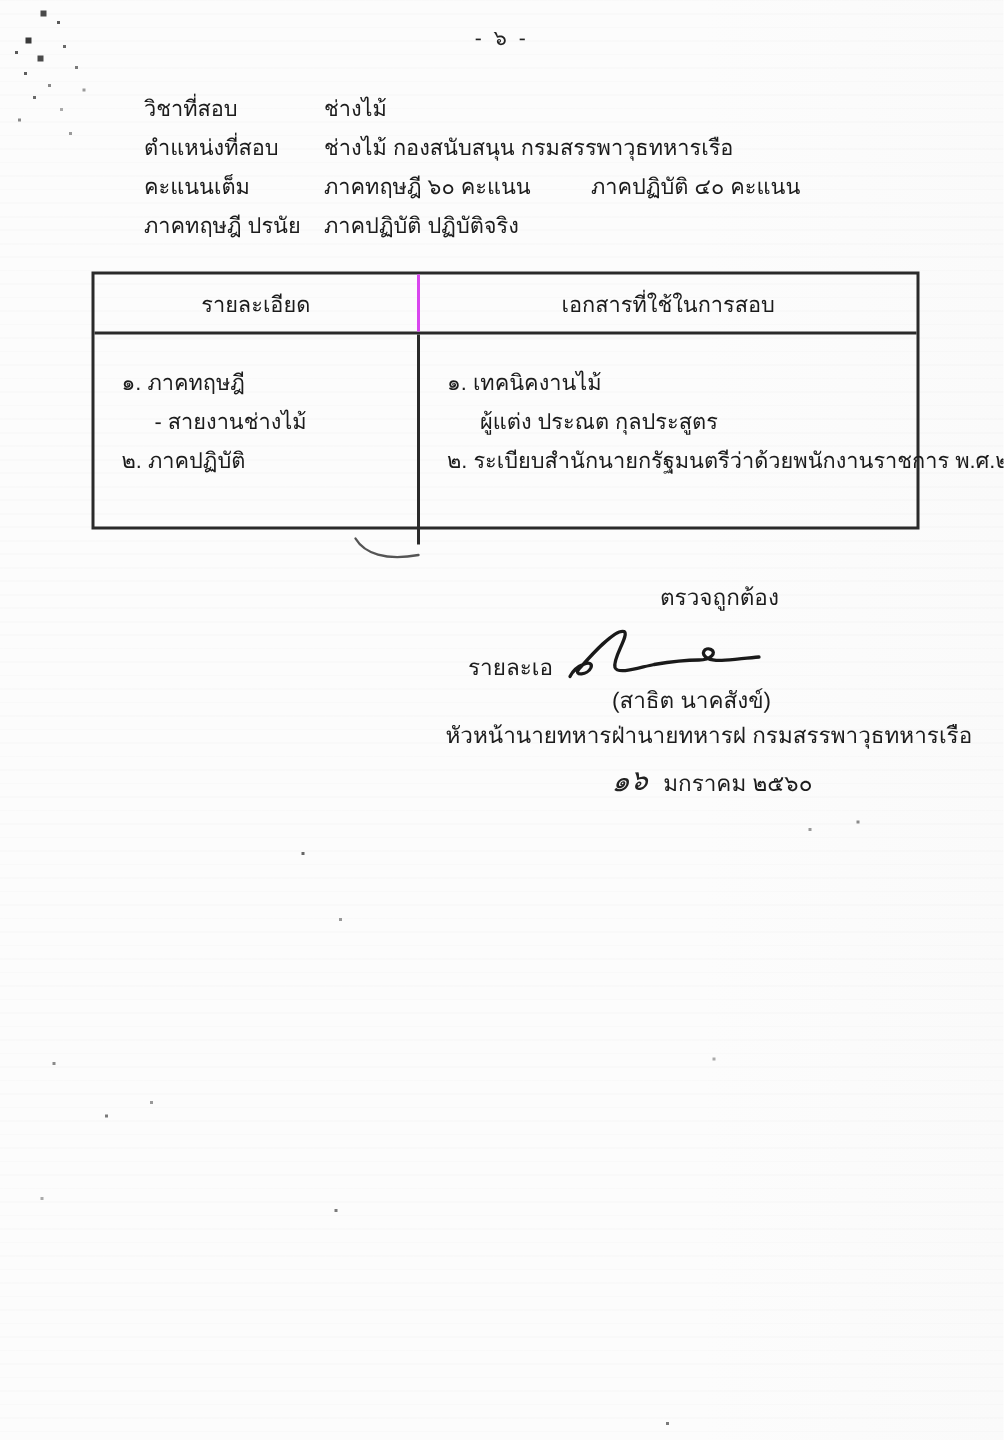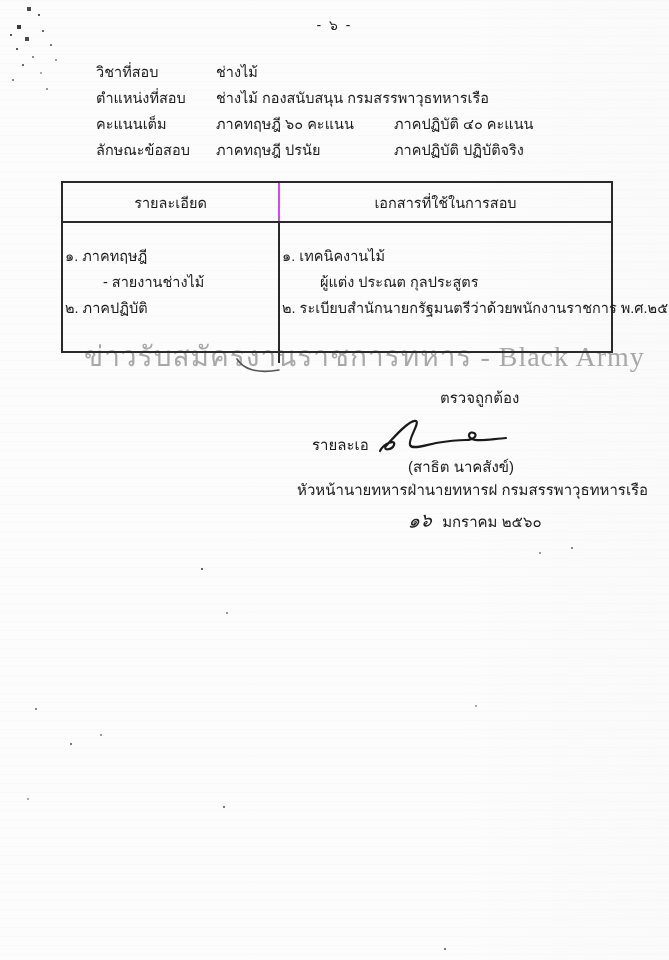--- a/index.html
+++ b/index.html
@@ -42,21 +42,21 @@
     display:flex; align-items:center; justify-content:center;
     font-size:14.5px;
   }
   .doc-table .hdr .cell + .cell { border-left:2px solid #d946ef; }
   .doc-table .bdy {
     display:grid; grid-template-columns:215px 1fr; height:140px;
   }
   .doc-table .bdy .cell { padding-top:20px; font-size:14.5px; }
   .doc-table .bdy .cell + .cell { border-left:2px solid #2a2a2a; }
   .tline { height:26px; line-height:26px; white-space:nowrap; }
-  .ind1 { padding-left:2px; }
+  .ind1 { padding-left:18px; }
   .ind2 { padding-left:40px; }
 
   
   .watermark {
     position:absolute; left:84px; top:334px; z-index:1;
     font-family:"Liberation Serif", serif;
     font-size:28px; color:#a8a8a8; letter-spacing:1px; white-space:nowrap;
   }
   .stray-mark { position:absolute; left:235px; top:357px; z-index:3; }
 
@@ -107,27 +107,25 @@
       <span>ตำแหน่งที่สอบ</span>
       <span>ช่างไม้ กองสนับสนุน กรมสรรพาวุธทหารเรือ</span>
       <span></span>
     </div>
     <div class="info-row">
       <span>คะแนนเต็ม</span>
       <span>ภาคทฤษฎี ๖๐ คะแนน</span>
       <span>ภาคปฏิบัติ ๔๐ คะแนน</span>
     </div>
     <div class="info-row">
-      <span>ลักษณะข้อสอบ</span>
       <span>ภาคทฤษฎี ปรนัย</span>
       <span>ภาคปฏิบัติ ปฏิบัติจริง</span>
     </div>
   </div>
 
-  <div class="watermark">ข่าวรับสมัครงานราชการทหาร - Black Army</div>
 
   <div class="doc-table">
     <div class="hdr">
       <div class="cell">รายละเอียด</div>
       <div class="cell">เอกสารที่ใช้ในการสอบ</div>
     </div>
     <div class="bdy">
       <div class="cell">
         <div class="tline ind1">๑. ภาคทฤษฎี</div>
         <div class="tline ind2">- สายงานช่างไม้</div>

